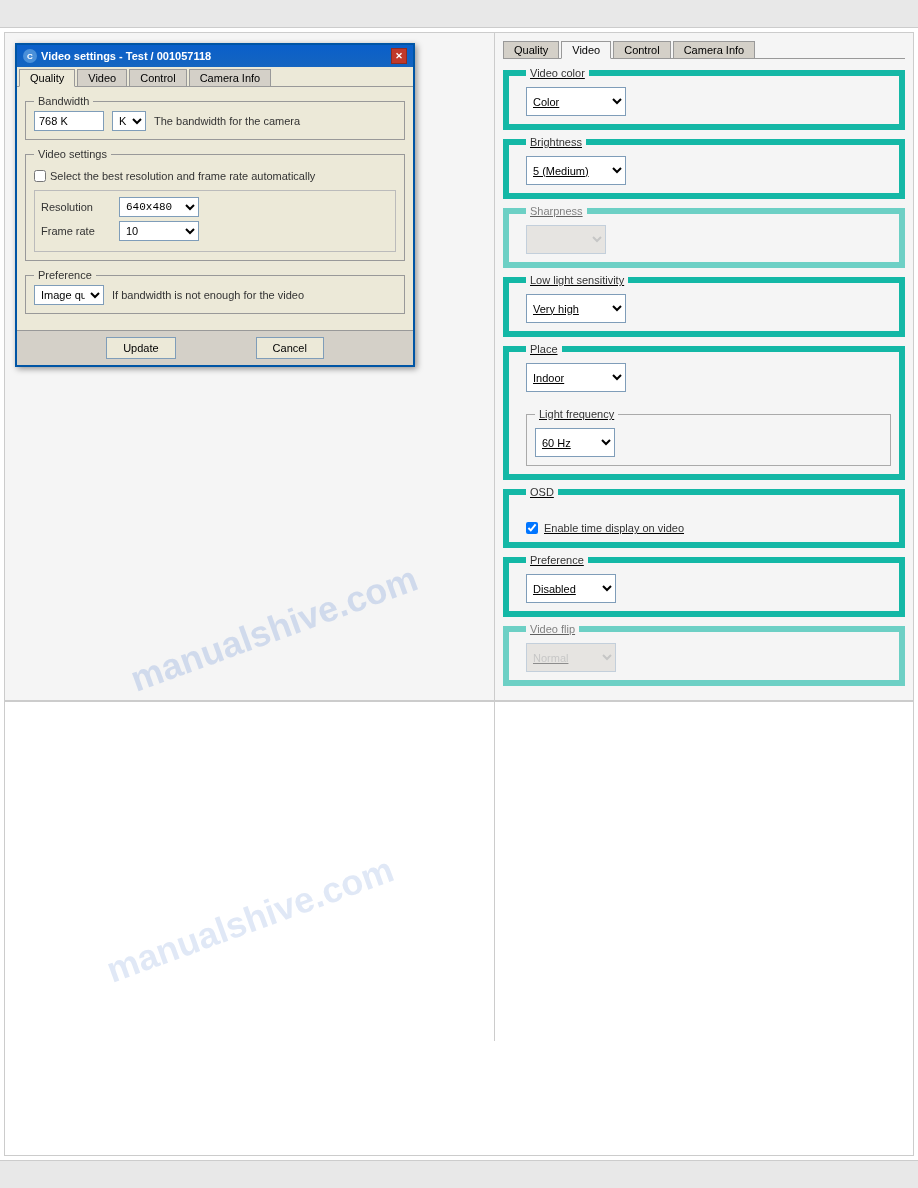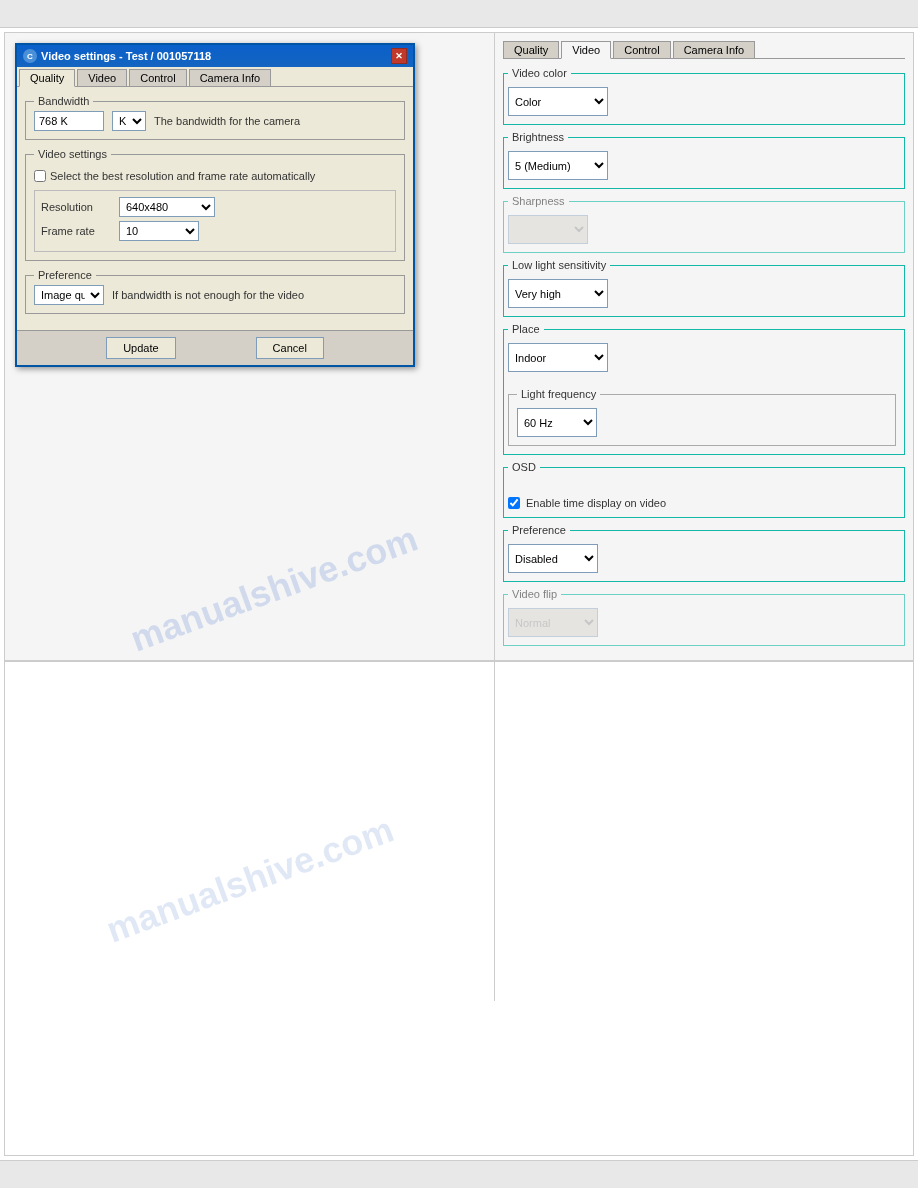--- a/index.html
+++ b/index.html
@@ -230,24 +230,25 @@
     }
 
     .right-tab.active {
       background: #f5f5f5;
       border-bottom: 1px solid #f5f5f5;
       margin-bottom: -1px;
       z-index: 1;
     }
 
     .right-fieldset {
-      border: 1px solid #14b8a6;
-      padding: 4px 8px 8px 4px;
+      border: 6px solid #14b8a6;
+      padding: 4px 8px 8px 17px;
       margin-bottom: 6px;
       background: #f5f5f5;
+      text-decoration: underline;
     }
 
     .right-legend {
       font-size: 11px;
       color: #333;
       padding: 0 4px;
     }
 
     .right-field-row {
       display: flex;
@@ -368,21 +369,21 @@
               <legend class="fieldset-legend">Video settings</legend>
 
               <div class="checkbox-row">
                 <input type="checkbox" class="win-checkbox" style="">
                 <span class="field-label">Select the best resolution and frame rate automatically</span>
               </div>
 
               <div class="resolution-section">
                 <div class="resolution-row">
                   <span class="field-label" style="width:70px;">Resolution</span>
-                  <select class="win-select" style="width:96px;">
+                  <select class="win-select" style="width:80px;font-family:Liberation Mono, monospace;">
                     <option>640x480</option>
                     <option>320x240</option>
                     <option>160x120</option>
                   </select>
                 </div>
                 <div class="resolution-row">
                   <span class="field-label" style="width:70px;">Frame rate</span>
                   <select class="win-select" style="width:80px;">
                     <option>10</option>
                     <option>15</option>

